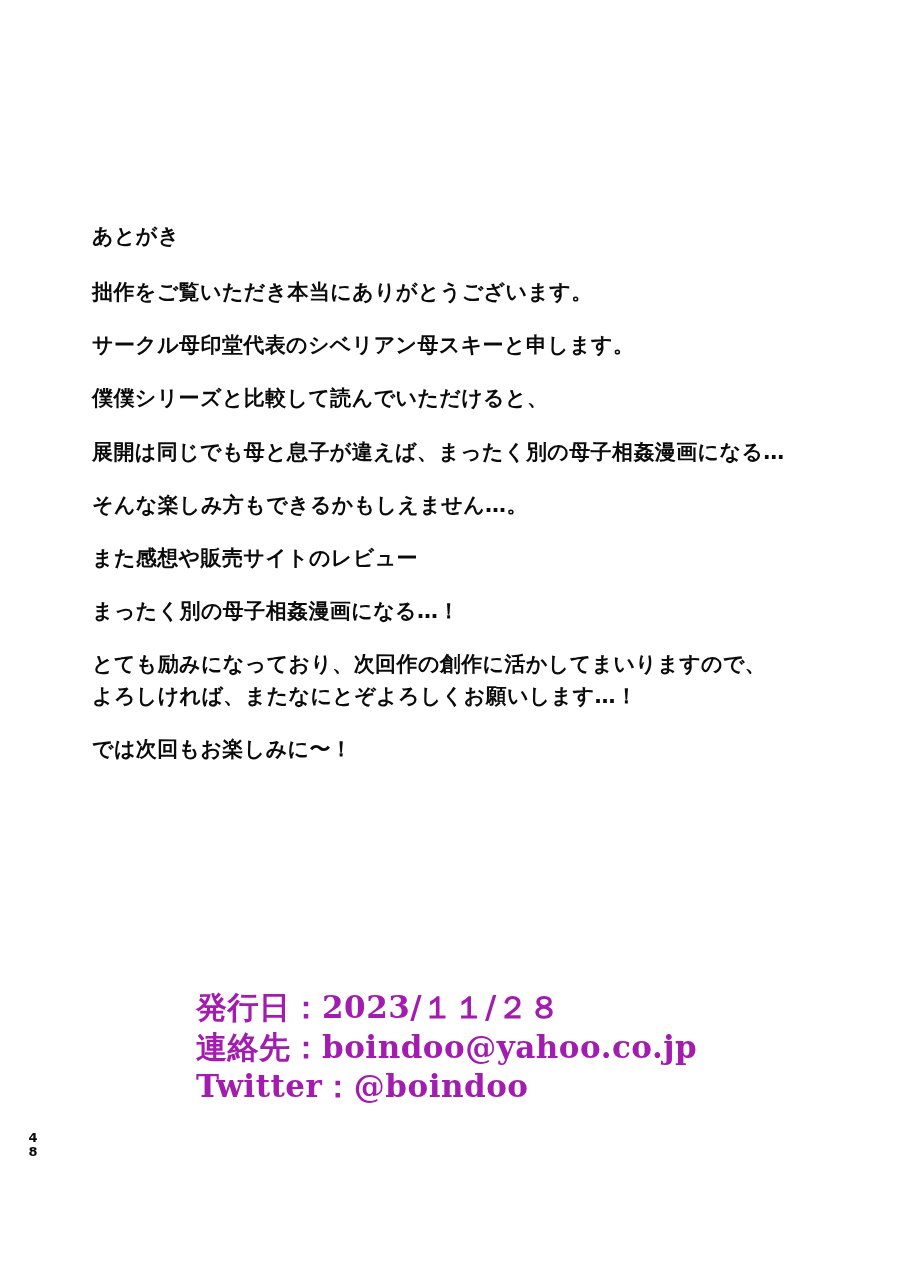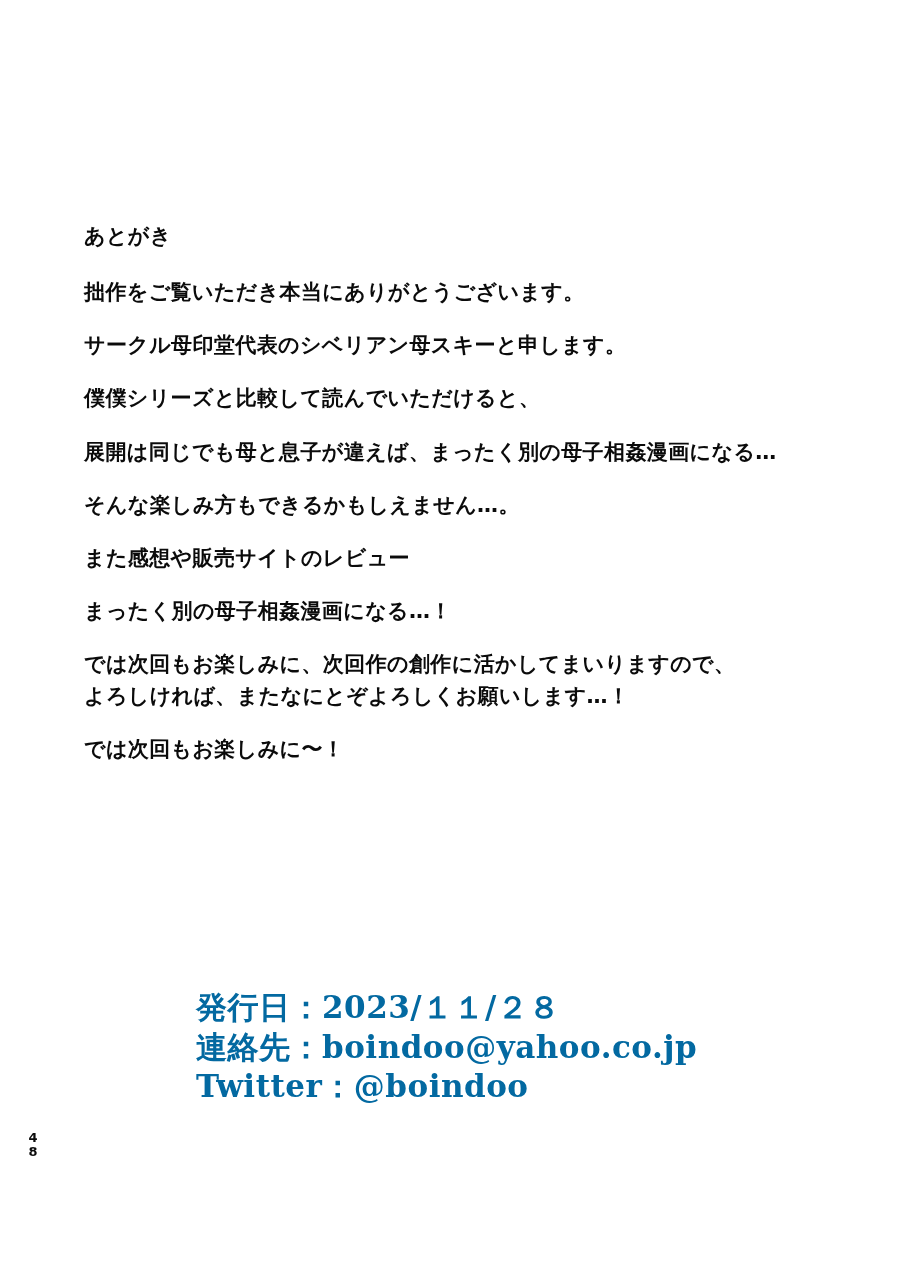--- a/index.html
+++ b/index.html
@@ -14,21 +14,21 @@
     position: relative;
     width: 920px;
     height: 1280px;
     background: #ffffff;
     overflow: hidden;
   }
 
   
   .afterword {
     position: absolute;
-    left: 84px;
+    left: 92px;
     top: 222px;
     width: 780px;
   }
   .afterword .line {
     color: #0b0b0b;
     font-family: "DejaVu Sans", sans-serif;
     font-weight: bold;
     font-size: 21px;
     line-height: 1.34;
     letter-spacing: 0.4px;
@@ -47,21 +47,21 @@
   }
 
   
   .colophon {
     position: absolute;
     left: 196px;
     top: 988px;
     width: 660px;
   }
   .colophon .crow {
-    color: #0369a1;
+    color: #a21caf;
     font-family: "DejaVu Serif", serif;
     font-weight: bold;
     font-size: 31px;
     line-height: 1.28;
     letter-spacing: 0.5px;
     white-space: nowrap;
     margin: 0;
   }
 
   
@@ -88,21 +88,21 @@
 
   <div class="afterword">
     <p class="line title">あとがき</p>
     <p class="line">拙作をご覧いただき本当にありがとうございます。</p>
     <p class="line">サークル母印堂代表のシベリアン母スキーと申します。</p>
     <p class="line">僕僕シリーズと比較して読んでいただけると、</p>
     <p class="line">展開は同じでも母と息子が違えば、まったく別の母子相姦漫画になる…</p>
     <p class="line">そんな楽しみ方もできるかもしえません…。</p>
     <p class="line">また感想や販売サイトのレビュー</p>
     <p class="line">まったく別の母子相姦漫画になる…！</p>
-    <p class="line tight">では次回もお楽しみに、次回作の創作に活かしてまいりますので、</p>
+    <p class="line tight">とても励みになっており、次回作の創作に活かしてまいりますので、</p>
     <p class="line">よろしければ、またなにとぞよろしくお願いします…！</p>
     <p class="line last">では次回もお楽しみに〜！</p>
   </div>
 
   <div class="colophon">
     <p class="crow">発行日：2023/１１/２８</p>
     <p class="crow">連絡先：boindoo@yahoo.co.jp</p>
     <p class="crow">Twitter：@boindoo</p>
   </div>
 

